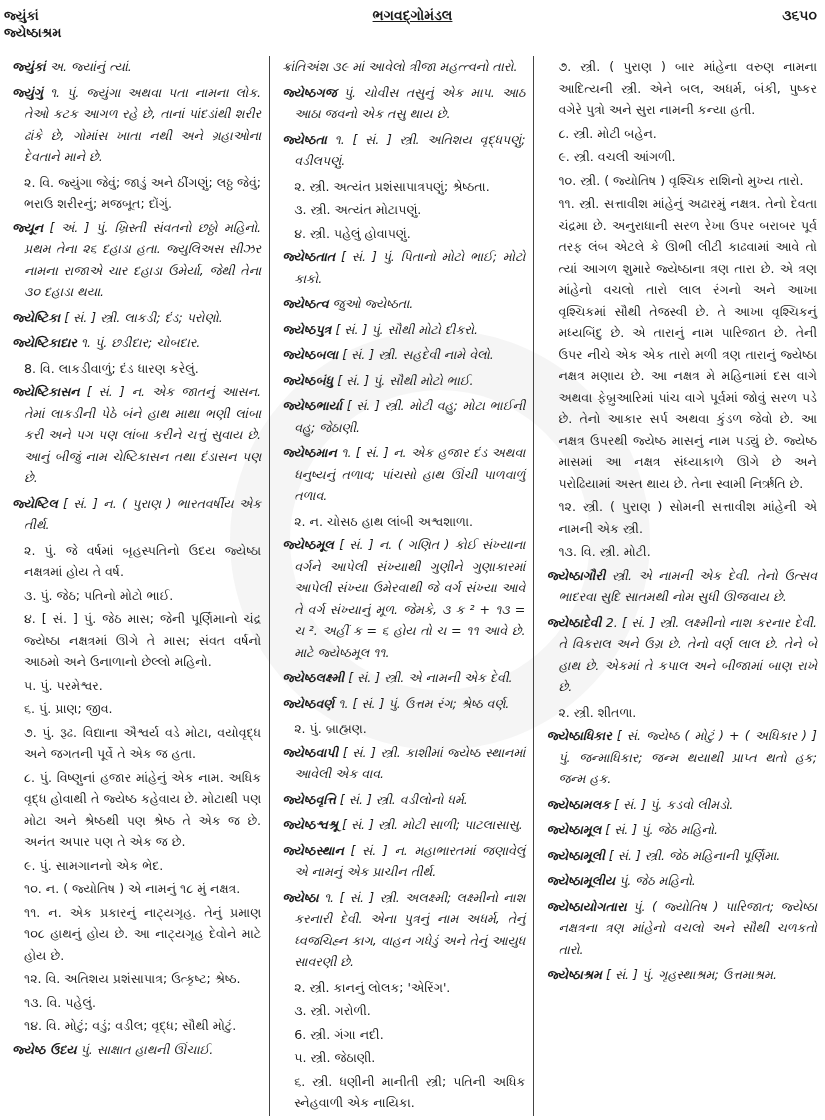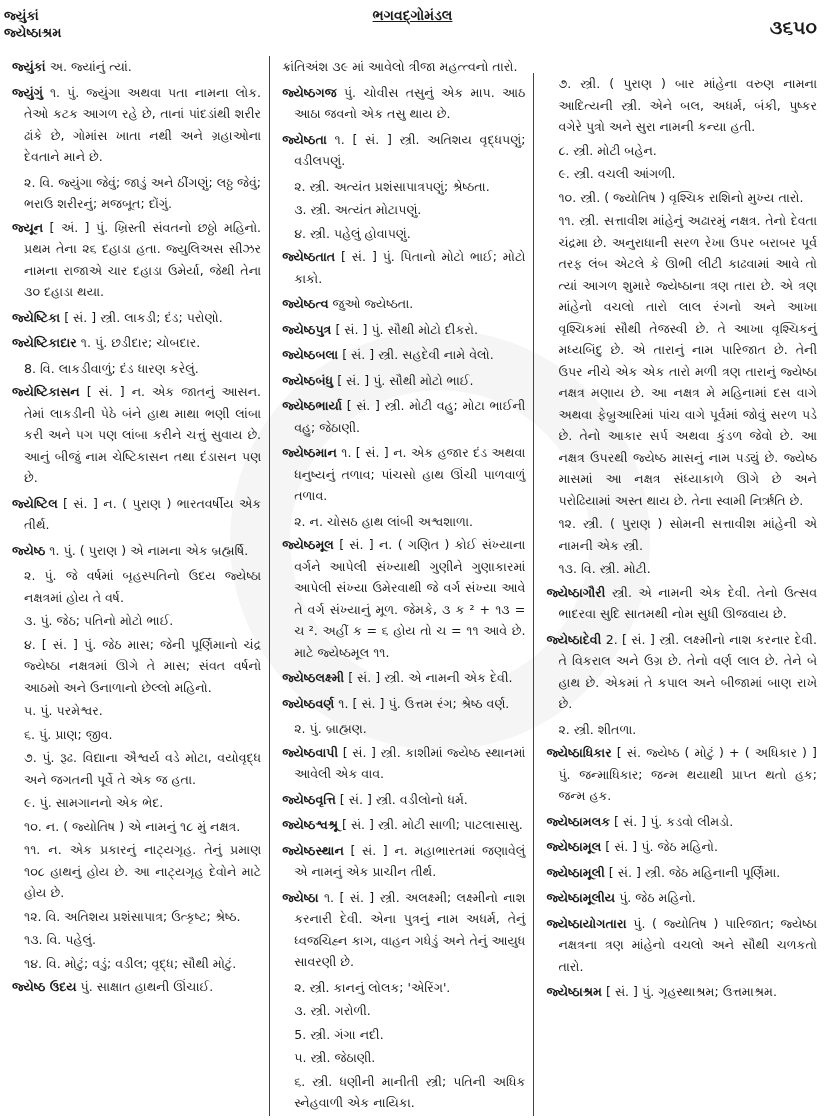--- a/index.html
+++ b/index.html
@@ -13,34 +13,34 @@
     position: absolute; left: 230px; top: 330px;
     width: 420px; height: 420px; border-radius: 50%;
     border: 60px solid rgba(200,200,200,0.18);
     box-sizing: border-box; pointer-events: none;
   }
   .header {
     position: absolute; left: 0; top: 0; width: 825px; height: 52px;
   }
   .hdr-left { position: absolute; left: 4px; top: 7px; font-size: 13px; font-weight: bold; line-height: 17px; }
   .hdr-center { position: absolute; left: 0; right: 0; top: 7px; text-align: center; font-size: 14px; font-weight: bold; text-decoration: underline; }
-  .hdr-right { position: absolute; right: 8px; top: 16px; font-size: 19px; font-weight: bold; }
+  .hdr-right { position: absolute; right: 8px; top: 7px; font-size: 14px; font-weight: bold; }
   .columns {
     position: absolute; left: 0; top: 56px; width: 825px; height: 1060px;
     display: flex;
   }
   .col {
     box-sizing: border-box; padding: 0 8px 0 12px;
     font-size: 12.6px; line-height: 21.5px;
     text-align: justify;
   }
   .col1 { width: 275px; padding-left: 12px; }
   .col2 { width: 270px; border-left: 1.5px solid #444; }
-  .col3 { width: 298px; border-left: 1.5px solid #444; margin-top: 17px; }
-  .entry { margin: 0 0 4px 0; padding-left: 12px; text-indent: -12px; }
+  .col3 { width: 298px; border-left: 1.5px solid #444; }
+  .entry { margin: 0 0 4px 0; padding-left: 12px; text-indent: -12px; font-style: italic; }
   .sub { margin: 0 0 2px 0; padding-left: 12px; }
   .hw { font-weight: bold; }
   .def { font-weight: normal; }
 </style>
 </head>
 <body>
 
 <div class="watermark"></div>
 
 <div class="header">
@@ -56,27 +56,27 @@
   <div class="col col1">
       <div class="entry"><span class="hw">જ્યુંકાં</span> <span class="def">અ. જ્યાંનું ત્યાં.</span></div>
       <div class="entry"><span class="hw">જ્યુંગું</span> <span class="def">૧. પું. જ્યુંગા અથવા પતા નામના લોક. તેઓ કટક આગળ રહે છે, તાનાં પાંદડાંથી શરીર ઢાંકે છે, ગોમાંસ ખાતા નથી અને ગ્રહાઓના દેવતાને માને છે.</span></div>
       <div class="sub">૨. વિ. જ્યુંગા જેવું; જાડું અને ઠીંગણું; લઠ્ઠ જેવું; ભરાઉ શરીરનું; મજબૂત; દોંગું.</div>
       <div class="entry"><span class="hw">જ્યૂન</span> <span class="def">[ અં. ] પું. ખ્રિસ્તી સંવતનો છઠ્ઠો મહિનો. પ્રથમ તેના ૨૬ દહાડા હતા. જ્યુલિઅસ સીઝર નામના રાજાએ ચાર દહાડા ઉમેર્યા, જેથી તેના ૩૦ દહાડા થયા.</span></div>
       <div class="entry"><span class="hw">જ્યેષ્ટિકા</span> <span class="def">[ સં. ] સ્ત્રી. લાકડી; દંડ; પરોણો.</span></div>
       <div class="entry"><span class="hw">જ્યેષ્ટિકાદાર</span> <span class="def">૧. પું. છડીદાર; ચોબદાર.</span></div>
       <div class="sub">8. વિ. લાકડીવાળું; દંડ ધારણ કરેલું.</div>
       <div class="entry"><span class="hw">જ્યેષ્ટિકાસન</span> <span class="def">[ સં. ] ન. એક જાતનું આસન. તેમાં લાકડીની પેઠે બંને હાથ માથા ભણી લાંબા કરી અને પગ પણ લાંબા કરીને ચત્તું સુવાય છે. આનું બીજું નામ ચેષ્ટિકાસન તથા દંડાસન પણ છે.</span></div>
       <div class="entry"><span class="hw">જ્યેષ્ટિલ</span> <span class="def">[ સં. ] ન. ( પુરાણ ) ભારતવર્ષીય એક તીર્થ.</span></div>
-      <div class="entry"><span class="hw">જ્યેષ્ઠ</span> <span class="def">૧. પું. ( પુરાણ ) એ નામના એક બ્રહ્મર્ષિ.</span></div>
       <div class="sub">૨. પું. જે વર્ષમાં બૃહસ્પતિનો ઉદય જ્યેષ્ઠા નક્ષત્રમાં હોય તે વર્ષ.</div>
       <div class="sub">૩. પું. જેઠ; પતિનો મોટો ભાઈ.</div>
       <div class="sub">૪. [ સં. ] પું. જેઠ માસ; જેની પૂર્ણિમાનો ચંદ્ર જ્યેષ્ઠા નક્ષત્રમાં ઊગે તે માસ; સંવત વર્ષનો આઠમો અને ઉનાળાનો છેલ્લો મહિનો.</div>
       <div class="sub">૫. પું. પરમેશ્વર.</div>
       <div class="sub">૬. પું. પ્રાણ; જીવ.</div>
       <div class="sub">૭. પું. રૂઢ. વિદ્યાના ઐશ્વર્ય વડે મોટા, વયોવૃદ્ધ અને જગતની પૂર્વે તે એક જ હતા.</div>
+      <div class="sub">૮. પું. વિષ્ણુનાં હજાર માંહેનું એક નામ. અધિક વૃદ્ધ હોવાથી તે જ્યેષ્ઠ કહેવાય છે. મોટાથી પણ મોટા અને શ્રેષ્ઠથી પણ શ્રેષ્ઠ તે એક જ છે. અનંત અપાર પણ તે એક જ છે.</div>
       <div class="sub">૯. પું. સામગાનનો એક ભેદ.</div>
       <div class="sub">૧૦. ન. ( જ્યોતિષ ) એ નામનું ૧૮ મું નક્ષત્ર.</div>
       <div class="sub">૧૧. ન. એક પ્રકારનું નાટ્યગૃહ. તેનું પ્રમાણ ૧૦૮ હાથનું હોય છે. આ નાટ્યગૃહ દેવોને માટે હોય છે.</div>
       <div class="sub">૧૨. વિ. અતિશય પ્રશંસાપાત્ર; ઉત્કૃષ્ટ; શ્રેષ્ઠ.</div>
       <div class="sub">૧૩. વિ. પહેલું.</div>
       <div class="sub">૧૪. વિ. મોટું; વડું; વડીલ; વૃદ્ધ; સૌથી મોટું.</div>
       <div class="entry"><span class="hw">જ્યેષ્ઠ ઉદય</span> <span class="def">પું. સાક્ષાત હાથની ઊંચાઈ.</span></div>
     </div>
   <div class="col col2">
       <div class="entry"><span class="def">ક્રાંતિઅંશ ૩૯ માં આવેલો ત્રીજા મહત્ત્વનો તારો.</span></div>
@@ -97,21 +97,21 @@
       <div class="entry"><span class="hw">જ્યેષ્ઠલક્ષ્મી</span> <span class="def">[ સં. ] સ્ત્રી. એ નામની એક દેવી.</span></div>
       <div class="entry"><span class="hw">જ્યેષ્ઠવર્ણ</span> <span class="def">૧. [ સં. ] પું. ઉત્તમ રંગ; શ્રેષ્ઠ વર્ણ.</span></div>
       <div class="sub">૨. પું. બ્રાહ્મણ.</div>
       <div class="entry"><span class="hw">જ્યેષ્ઠવાપી</span> <span class="def">[ સં. ] સ્ત્રી. કાશીમાં જ્યેષ્ઠ સ્થાનમાં આવેલી એક વાવ.</span></div>
       <div class="entry"><span class="hw">જ્યેષ્ઠવૃત્તિ</span> <span class="def">[ સં. ] સ્ત્રી. વડીલોનો ધર્મ.</span></div>
       <div class="entry"><span class="hw">જ્યેષ્ઠશ્વશ્રૂ</span> <span class="def">[ સં. ] સ્ત્રી. મોટી સાળી; પાટલાસાસુ.</span></div>
       <div class="entry"><span class="hw">જ્યેષ્ઠસ્થાન</span> <span class="def">[ સં. ] ન. મહાભારતમાં જણાવેલું એ નામનું એક પ્રાચીન તીર્થ.</span></div>
       <div class="entry"><span class="hw">જ્યેષ્ઠા</span> <span class="def">૧. [ સં. ] સ્ત્રી. અલક્ષ્મી; લક્ષ્મીનો નાશ કરનારી દેવી. એના પુત્રનું નામ અધર્મ, તેનું ધ્વજચિહ્ન કાગ, વાહન ગધેડું અને તેનું આયુધ સાવરણી છે.</span></div>
       <div class="sub">૨. સ્ત્રી. કાનનું લોલક; 'એરિંગ'.</div>
       <div class="sub">૩. સ્ત્રી. ગરોળી.</div>
-      <div class="sub">5. સ્ત્રી. ગંગા નદી.</div>
+      <div class="sub">6. સ્ત્રી. ગંગા નદી.</div>
       <div class="sub">૫. સ્ત્રી. જેઠાણી.</div>
       <div class="sub">૬. સ્ત્રી. ધણીની માનીતી સ્ત્રી; પતિની અધિક સ્નેહવાળી એક નાયિકા.</div>
     </div>
   <div class="col col3">
       <div class="sub">૭. સ્ત્રી. ( પુરાણ ) બાર માંહેના વરુણ નામના આદિત્યની સ્ત્રી. એને બલ, અધર્મ, બંકી, પુષ્કર વગેરે પુત્રો અને સુરા નામની કન્યા હતી.</div>
       <div class="sub">૮. સ્ત્રી. મોટી બહેન.</div>
       <div class="sub">૯. સ્ત્રી. વચલી આંગળી.</div>
       <div class="sub">૧૦. સ્ત્રી. ( જ્યોતિષ ) વૃશ્ચિક રાશિનો મુખ્ય તારો.</div>
       <div class="sub">૧૧. સ્ત્રી. સત્તાવીશ માંહેનું અઢારમું નક્ષત્ર. તેનો દેવતા ચંદ્રમા છે. અનુરાધાની સરળ રેખા ઉપર બરાબર પૂર્વ તરફ લંબ એટલે કે ઊભી લીટી કાઢવામાં આવે તો ત્યાં આગળ શુમારે જ્યેષ્ઠાના ત્રણ તારા છે. એ ત્રણ માંહેનો વચલો તારો લાલ રંગનો અને આખા વૃશ્ચિકમાં સૌથી તેજસ્વી છે. તે આખા વૃશ્ચિકનું મધ્યબિંદુ છે. એ તારાનું નામ પારિજાત છે. તેની ઉપર નીચે એક એક તારો મળી ત્રણ તારાનું જ્યેષ્ઠા નક્ષત્ર મણાય છે. આ નક્ષત્ર મે મહિનામાં દસ વાગે અથવા ફેબ્રુઆરિમાં પાંચ વાગે પૂર્વમાં જોવું સરળ પડે છે. તેનો આકાર સર્પ અથવા કુંડળ જેવો છે. આ નક્ષત્ર ઉપરથી જ્યેષ્ઠ માસનું નામ પડ્યું છે. જ્યેષ્ઠ માસમાં આ નક્ષત્ર સંધ્યાકાળે ઊગે છે અને પરોઢિયામાં અસ્ત થાય છે. તેના સ્વામી નિર્ઋતિ છે.</div>
       <div class="sub">૧૨. સ્ત્રી. ( પુરાણ ) સોમની સત્તાવીશ માંહેની એ નામની એક સ્ત્રી.</div>

